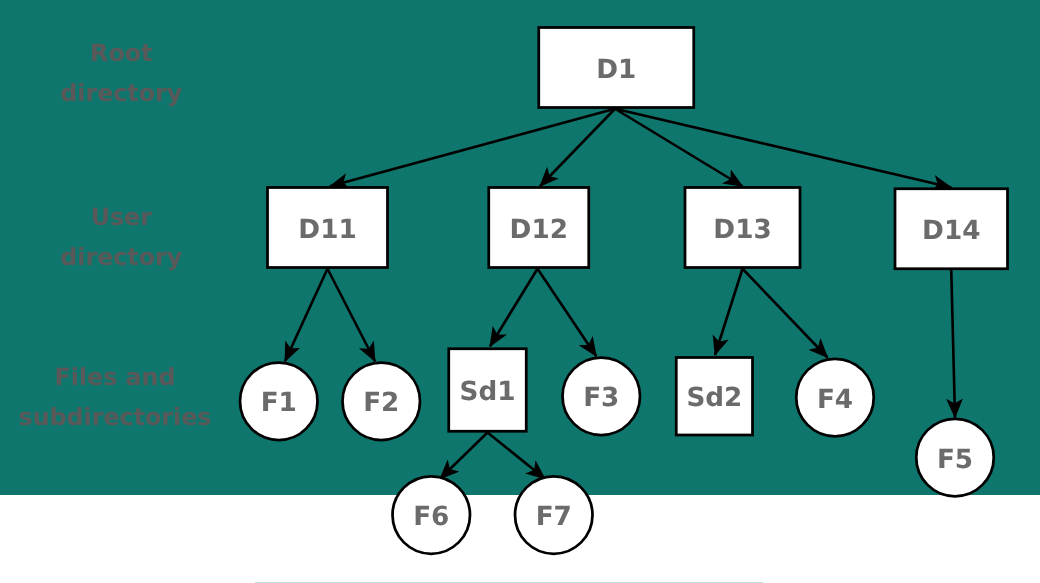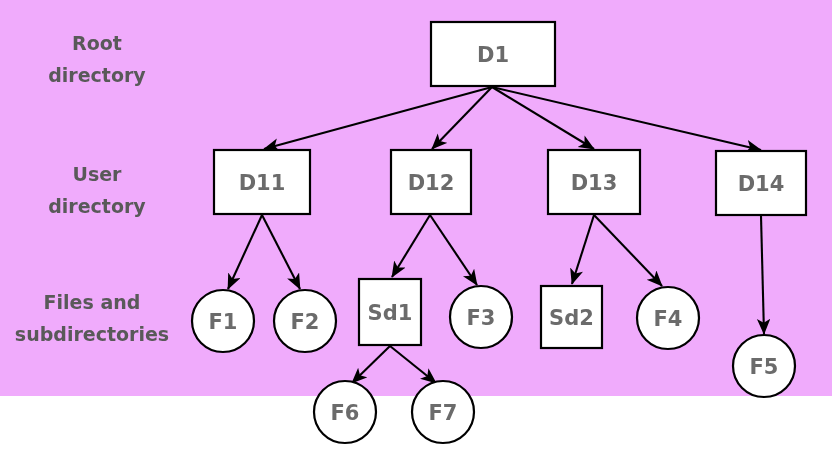--- a/index.html
+++ b/index.html
@@ -11,21 +11,21 @@
   body {
     width: 832px;
     height: 466px;
     font-family: "DejaVu Sans", "Liberation Sans", sans-serif;
     overflow: hidden;
   }
   #diagram-root {
     position: relative;
     width: 832px;
     height: 396px;
-    background: #f0abfc;
+    background: #0f766e;
   }
   svg#diagram-canvas {
     position: absolute;
     left: 0;
     top: 0;
     width: 832px;
     height: 466px;
     display: block;
   }
   .row-label {

